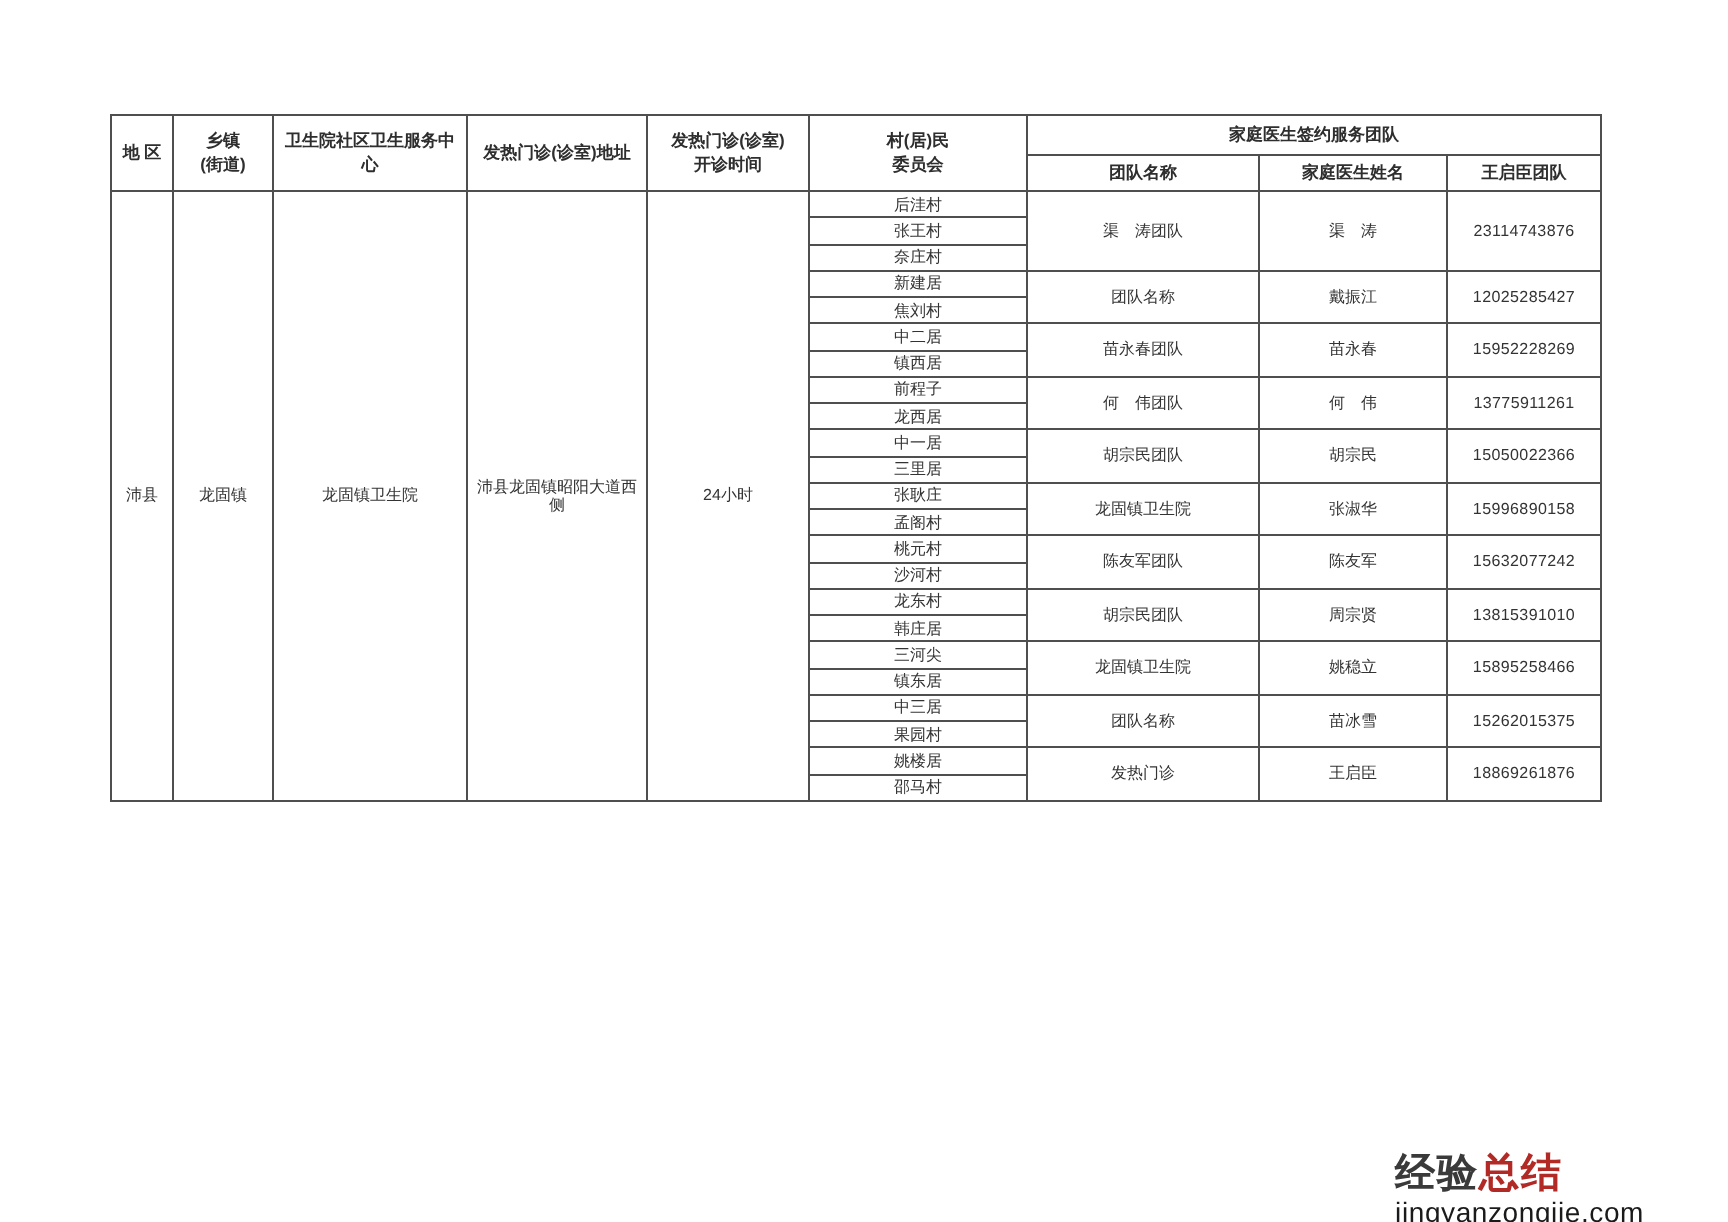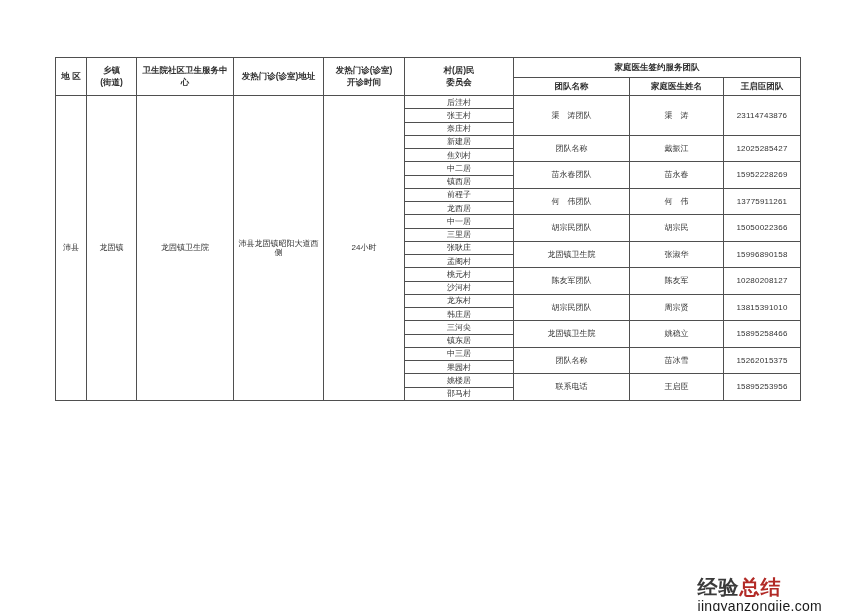--- a/index.html
+++ b/index.html
@@ -134,21 +134,21 @@
           <td rowspan="2">张淑华</td>
           <td rowspan="2" class="phone-cell-td">15996890158</td>
         </tr>
         <tr>
           <td>孟阁村</td>
         </tr>
         <tr>
           <td>桃元村</td>
           <td rowspan="2">陈友军团队</td>
           <td rowspan="2">陈友军</td>
-          <td rowspan="2" class="phone-cell-td">10280208127</td>
+          <td rowspan="2" class="phone-cell-td">15632077242</td>
         </tr>
         <tr>
           <td>沙河村</td>
         </tr>
         <tr>
           <td>龙东村</td>
           <td rowspan="2">胡宗民团队</td>
           <td rowspan="2">周宗贤</td>
           <td rowspan="2" class="phone-cell-td">13815391010</td>
         </tr>
@@ -168,23 +168,23 @@
           <td>中三居</td>
           <td rowspan="2">团队名称</td>
           <td rowspan="2">苗冰雪</td>
           <td rowspan="2" class="phone-cell-td">15262015375</td>
         </tr>
         <tr>
           <td>果园村</td>
         </tr>
         <tr>
           <td>姚楼居</td>
-          <td rowspan="2">联系电话</td>
+          <td rowspan="2">发热门诊</td>
           <td rowspan="2">王启臣</td>
-          <td rowspan="2" class="phone-cell-td">15895253956</td>
+          <td rowspan="2" class="phone-cell-td">18869261876</td>
         </tr>
         <tr>
           <td>邵马村</td>
         </tr>
       </tbody>
   </table>
 
   <div class="watermark">
     <div class="wm-title">
       <span class="wm-black">经验</span><span class="wm-red">总结</span>

